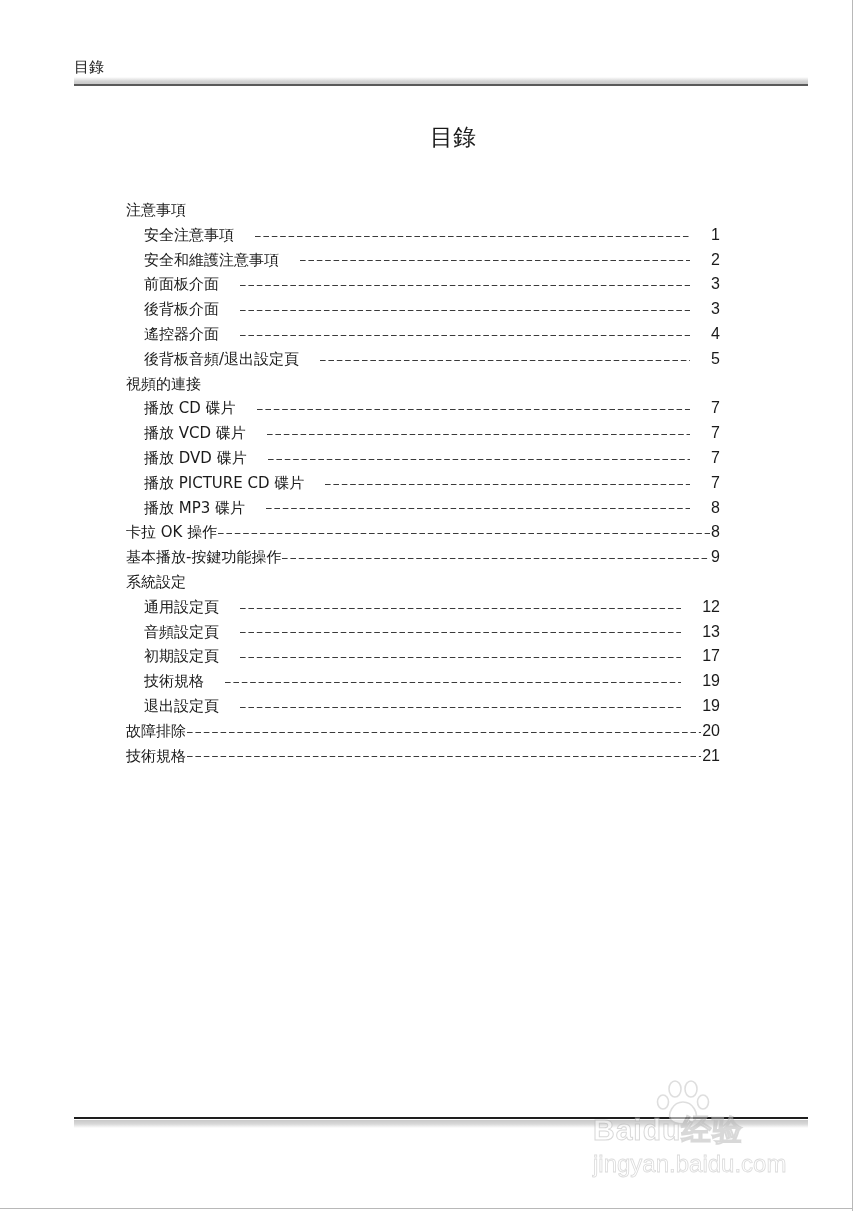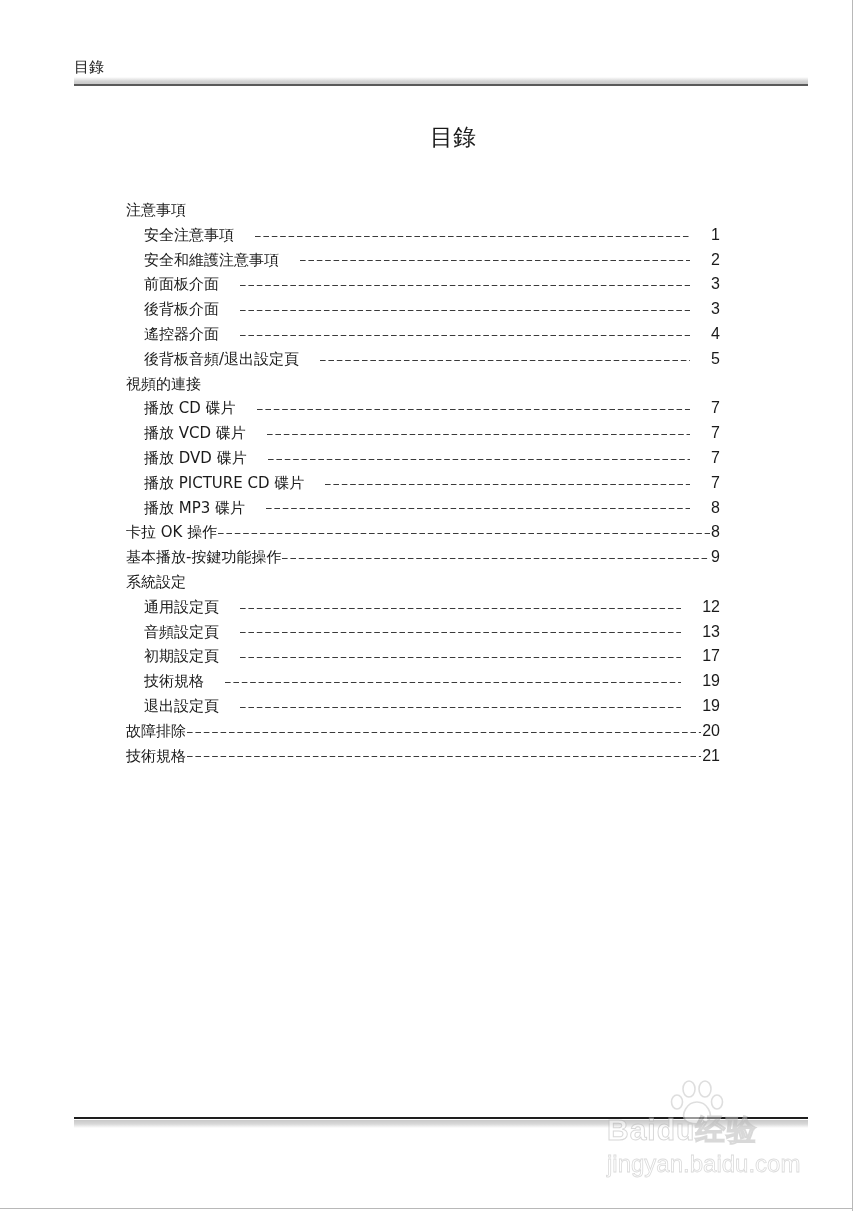--- a/index.html
+++ b/index.html
@@ -47,21 +47,21 @@
       background-size: 8.4px 1px; background-repeat: repeat-x;
     }
     .toc-row .page {
       flex: 0 0 auto; font-family: "Liberation Sans Narrow", "Liberation Sans", sans-serif;
       font-size: 16px; color: #1a1a1a; min-width: 0;
     }
     .toc-row.heading { width: auto; }
     .toc-inner { width: 594px; }
 
     .watermark {
-      position: absolute; left: 605px; top: 1080px; width: 210px; height: 100px;
+      position: absolute; left: 591px; top: 1080px; width: 210px; height: 100px;
       pointer-events: none; opacity: 0.55;
     }
     .watermark .brand {
       position: absolute; left: 2px; top: 30px; font-size: 30px; font-weight: bold;
       color: #ffffff; -webkit-text-stroke: 1px #b9b9b9; letter-spacing: 1px;
       font-family: "Liberation Sans", sans-serif;
     }
     .watermark .url {
       position: absolute; left: 2px; top: 70px; font-size: 24px;
       color: #ffffff; -webkit-text-stroke: 0.8px #bdbdbd;

